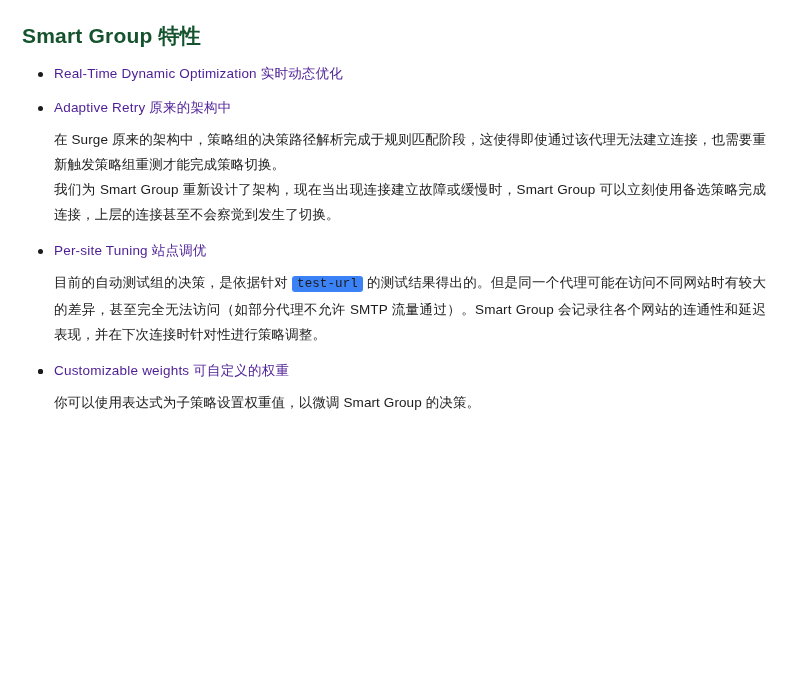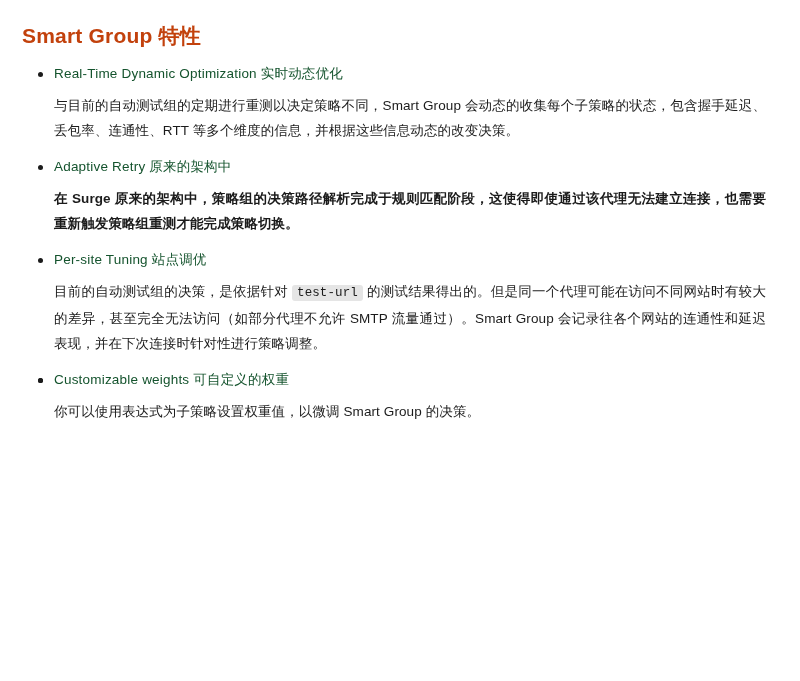--- a/index.html
+++ b/index.html
@@ -16,21 +16,21 @@
   }
   .page {
     padding: 14px 34px 0 22px;
     box-sizing: border-box;
   }
   h1.doc-title {
     font-size: 21px;
     font-weight: bold;
     letter-spacing: 0.2px;
     margin: 8px 0 14px 0;
-    color: #c2410c;
+    color: #14532d;
   }
   ul.feature-list {
     list-style: none;
     margin: 0;
     padding: 0;
   }
   li.feature-item {
     position: relative;
     padding-left: 32px;
     margin-bottom: 14px;
@@ -41,72 +41,71 @@
     left: 16px;
     top: 8px;
     width: 5px;
     height: 5px;
     border-radius: 50%;
     background: #1b1b1b;
   }
   .item-heading {
     font-size: 13.5px;
     line-height: 20px;
-    color: #14532d;
+    color: #4c1d95;
     margin-bottom: 9px;
     letter-spacing: 0.2px;
   }
   .para {
     font-size: 13.5px;
     line-height: 25px;
     color: #1b1b1b;
     margin: 0 0 10px 0;
     text-align: justify;
     letter-spacing: 0.1px;
   }
   .para:last-child {
     margin-bottom: 0;
   }
   .para-group .para {
     margin-bottom: 0;
-    font-weight: bold;
   }
   .para-group .para + .para {
     margin-top: 0px;
   }
   .para-gap {
     margin-bottom: 12px;
   }
   code.inline-code {
     font-family: "Liberation Mono", "DejaVu Sans Mono", monospace;
     font-size: 12.5px;
-    background: #e5e5e5;
+    background: #3b82f6;
     border-radius: 3px;
     padding: 1px 5px;
     color: #1b1b1b;
   }
 </style>
 </head>
 <body>
 
 <div class="page">
 
   <h1 class="doc-title">Smart Group 特性</h1>
 
   <ul class="feature-list">
 
     <li class="feature-item">
       <div class="item-heading">Real-Time Dynamic Optimization 实时动态优化</div>
-      <p class="para">与目前的自动测试组的定期进行重测以决定策略不同，Smart Group 会动态的收集每个子策略的状态，包含握手延迟、丢包率、连通性、RTT 等多个维度的信息，并根据这些信息动态的改变决策。</p>
     </li>
 
     <li class="feature-item">
       <div class="item-heading">Adaptive Retry 原来的架构中</div>
       <div class="para-group para-gap">
         <p class="para">在 Surge 原来的架构中，策略组的决策路径解析完成于规则匹配阶段，这使得即使通过该代理无法建立连接，也需要重新触发策略组重测才能完成策略切换。</p>
+        <p class="para">我们为 Smart Group 重新设计了架构，现在当出现连接建立故障或缓慢时，Smart Group 可以立刻使用备选策略完成连接，上层的连接甚至不会察觉到发生了切换。</p>
       </div>
     </li>
 
     <li class="feature-item">
       <div class="item-heading">Per-site Tuning 站点调优</div>
       <p class="para"><span>目前的自动测试组的决策，是依据针对 </span><code class="inline-code">test-url</code><span> 的测试结果得出的。但是同一个代理可能在访问不同网站时有较大的差异，甚至完全无法访问（如部分代理不允许 SMTP 流量通过）。Smart Group 会记录往各个网站的连通性和延迟表现，并在下次连接时针对性进行策略调整。</span></p>
     </li>
 
     <li class="feature-item">
     </li>

